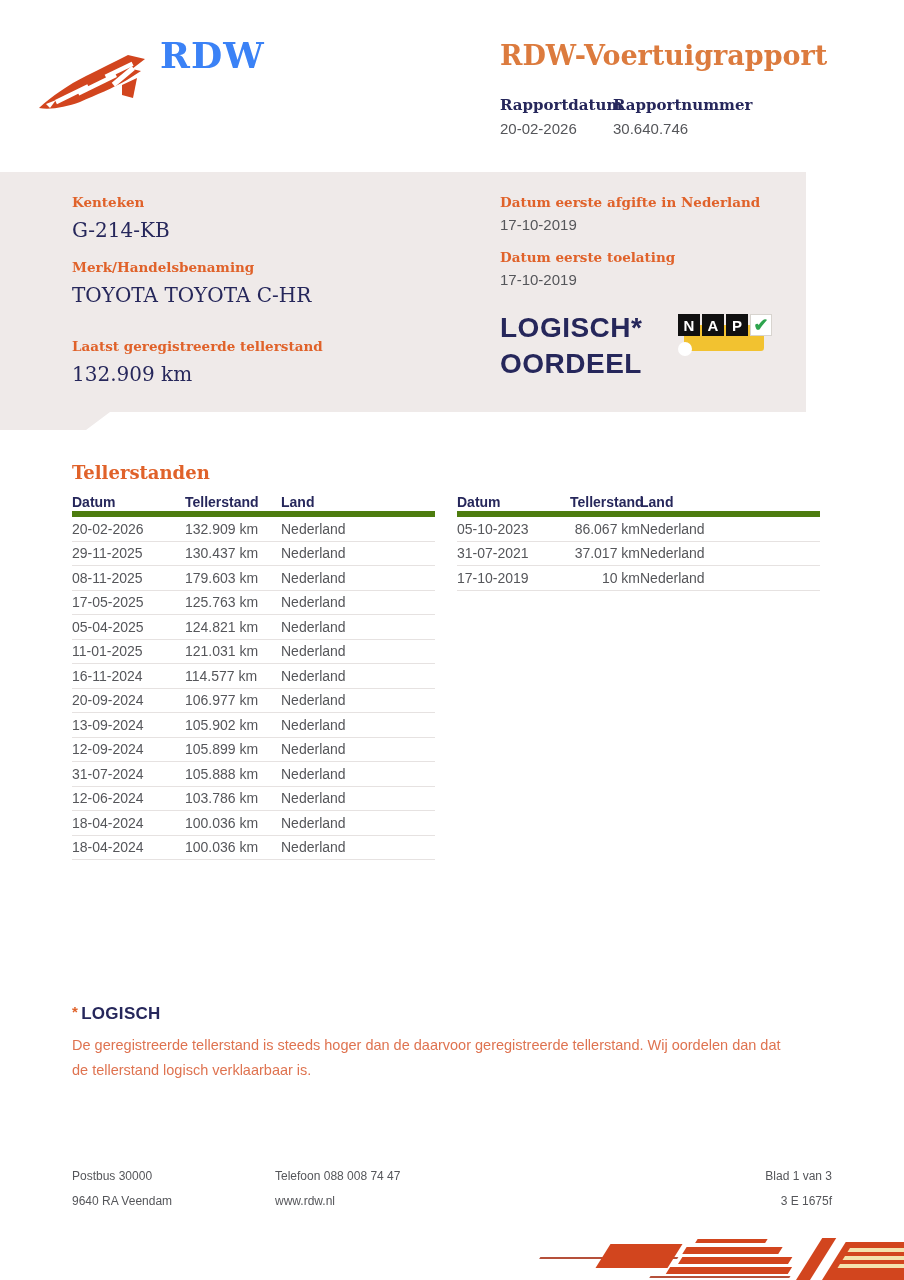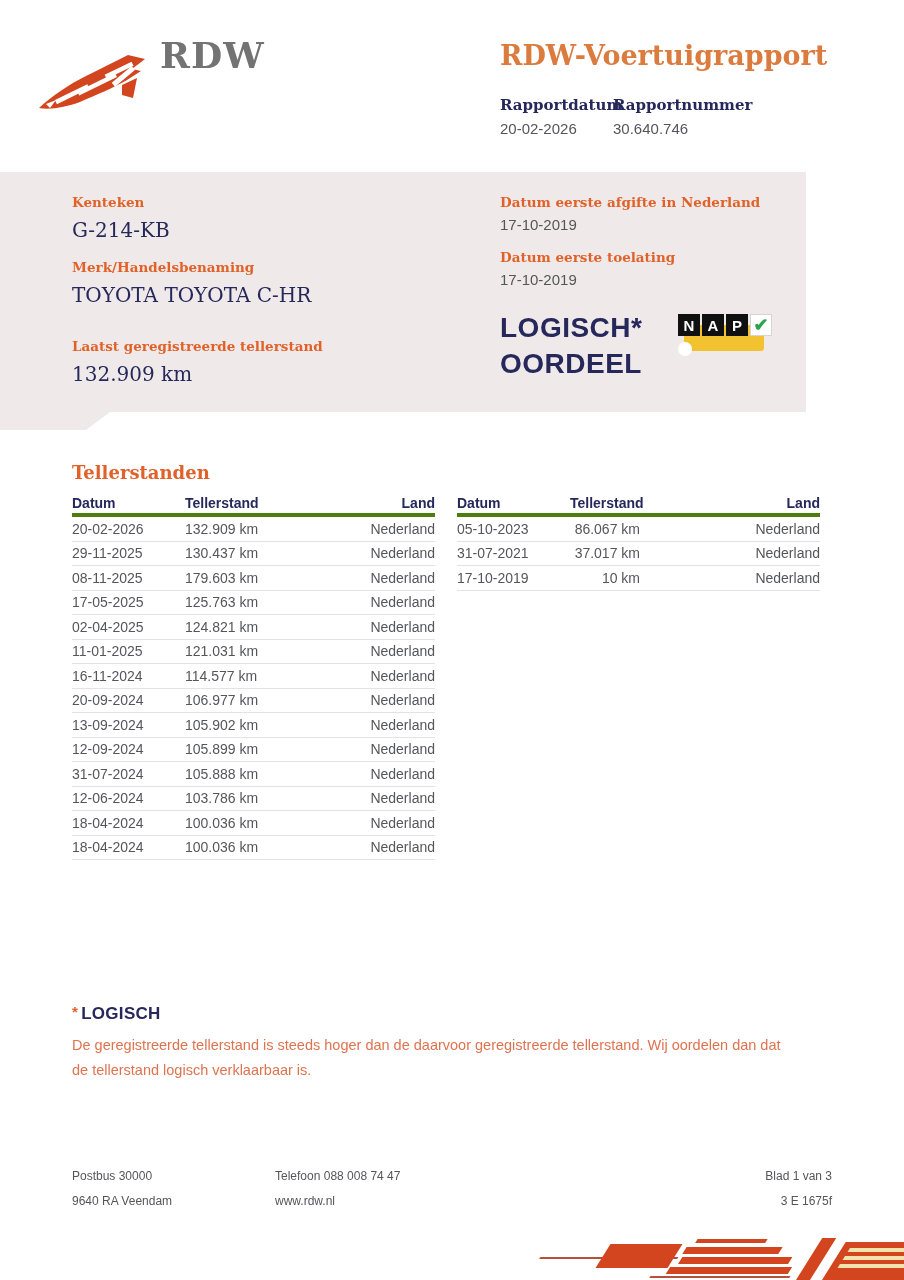--- a/index.html
+++ b/index.html
@@ -10,21 +10,21 @@
     font-family: "Liberation Sans", sans-serif;
     color: #55565A;
     overflow: hidden;
   }
 
   
   #rdw-logo { position:absolute; left:34px; top:44px; width:122px; height:80px; }
   #logo-wordmark {
     position:absolute; left:160px; top:34px;
     font-family:"DejaVu Serif", serif; font-weight:bold;
-    font-size:36px; color:#737373; letter-spacing:1px;
+    font-size:36px; color:#3b82f6; letter-spacing:1px;
   }
   #report-title {
     position:absolute; left:500px; top:40px;
     font-family:"DejaVu Serif", serif; font-weight:bold;
     font-size:27px; color:#DC7B3E;
   }
   #report-meta { position:absolute; left:500px; top:96px; display:flex; }
   #report-meta .meta-block:first-child { width:113px; }
   .meta-label {
     font-family:"DejaVu Serif", serif; font-weight:bold;
@@ -78,32 +78,32 @@
     display:flex; align-items:center; justify-content:center;
   }
 
   
   #meter-section { position:absolute; left:72px; top:462px; width:748px; }
   #meter-title { font-size:18px; margin-bottom:9px; }
   #meter-tables { display:flex; gap:22px; align-items:flex-start; }
   .meter-table { width:363px; }
   .thead {
     display:flex; height:25px; align-items:center;
-    border-bottom:4px solid #4d7c0f;
+    border-bottom:6px solid #4d7c0f;
     color:#26275B; font-weight:bold; font-size:14px;
   }
   .trow {
     display:flex; height:24.5px; align-items:center;
     border-bottom:1px solid #E6E2E1;
     color:#55565A; font-size:14px;
   }
   .c-datum { width:113px; }
   .c-teller { width:96px; }
   .table-right .c-teller { width:70px; text-align:right; }
-  .c-land { flex:1; text-align:right; }
+  .c-land { flex:1; }
 
   
   #footnote { position:absolute; left:72px; top:1004px; width:724px; }
   #footnote-title { font-size:17px; font-weight:bold; color:#26275B; letter-spacing:0.3px; }
   #footnote-asterisk { color:#E0622A; font-size:15px; margin-right:3px; position:relative; top:-2px; }
   #footnote-text { margin-top:9px; color:#DF7350; font-size:14.5px; line-height:25px; }
 
   
   #page-footer { position:absolute; left:72px; top:1164px; width:760px; font-size:12px; color:#55565A; }
   .footer-row { display:flex; line-height:25px; }
@@ -204,21 +204,21 @@
             <span class="c-land">Nederland</span>
           </div>
 
           <div class="trow">
             <span class="c-datum">17-05-2025</span>
             <span class="c-teller">125.763 km</span>
             <span class="c-land">Nederland</span>
           </div>
 
           <div class="trow">
-            <span class="c-datum">02-04-2025</span>
+            <span class="c-datum">05-04-2025</span>
             <span class="c-teller">124.821 km</span>
             <span class="c-land">Nederland</span>
           </div>
 
           <div class="trow">
             <span class="c-datum">11-01-2025</span>
             <span class="c-teller">121.031 km</span>
             <span class="c-land">Nederland</span>
           </div>
 

